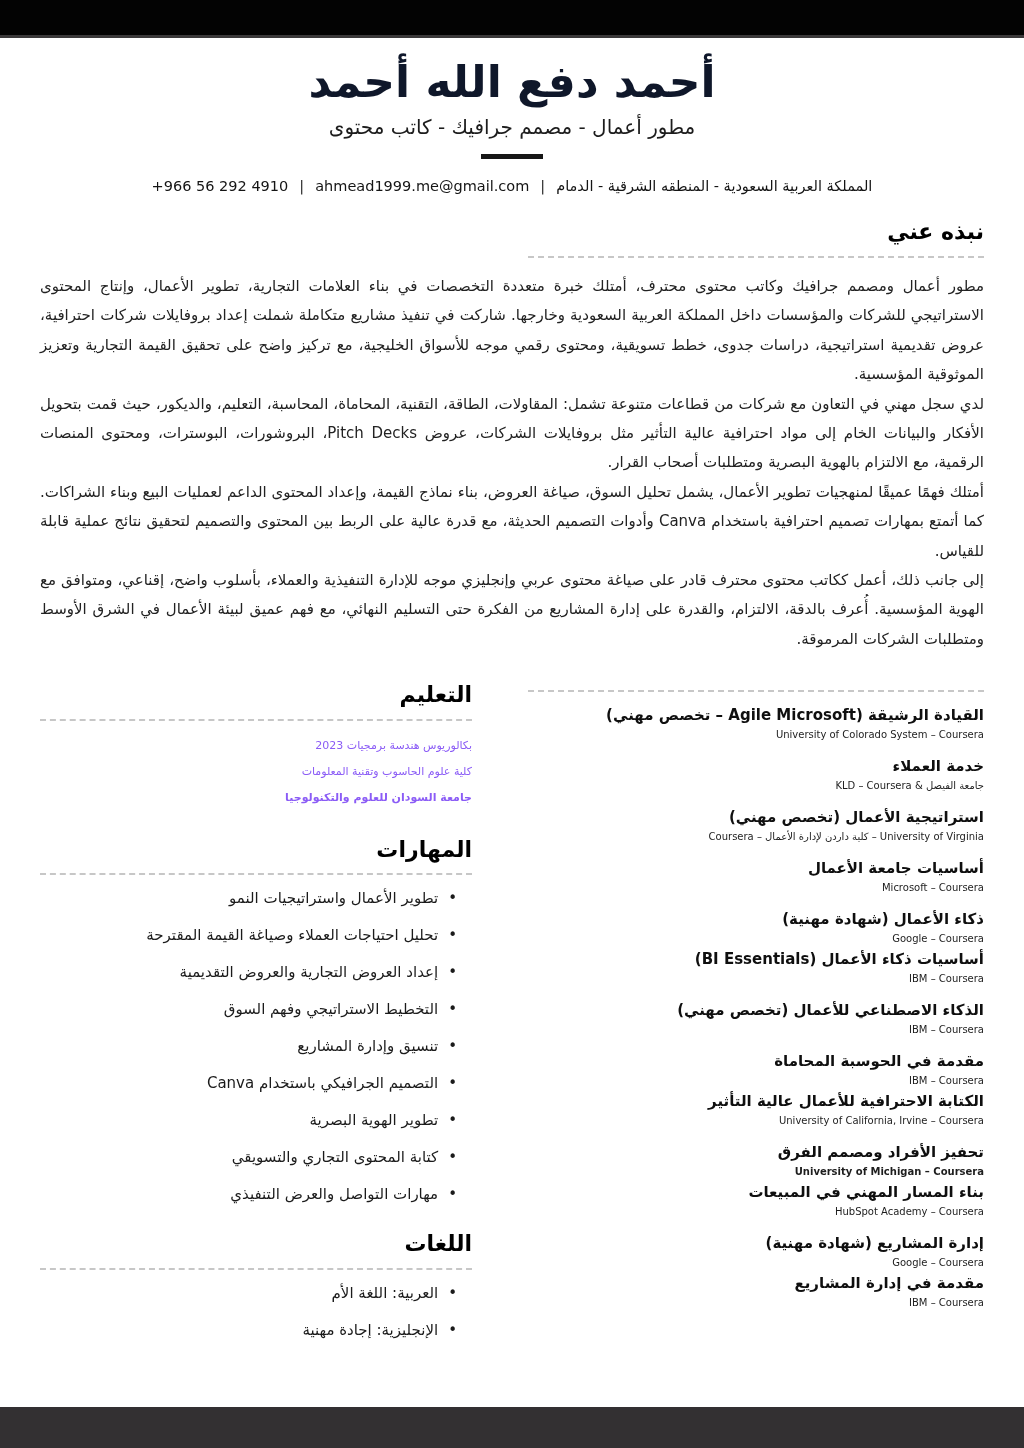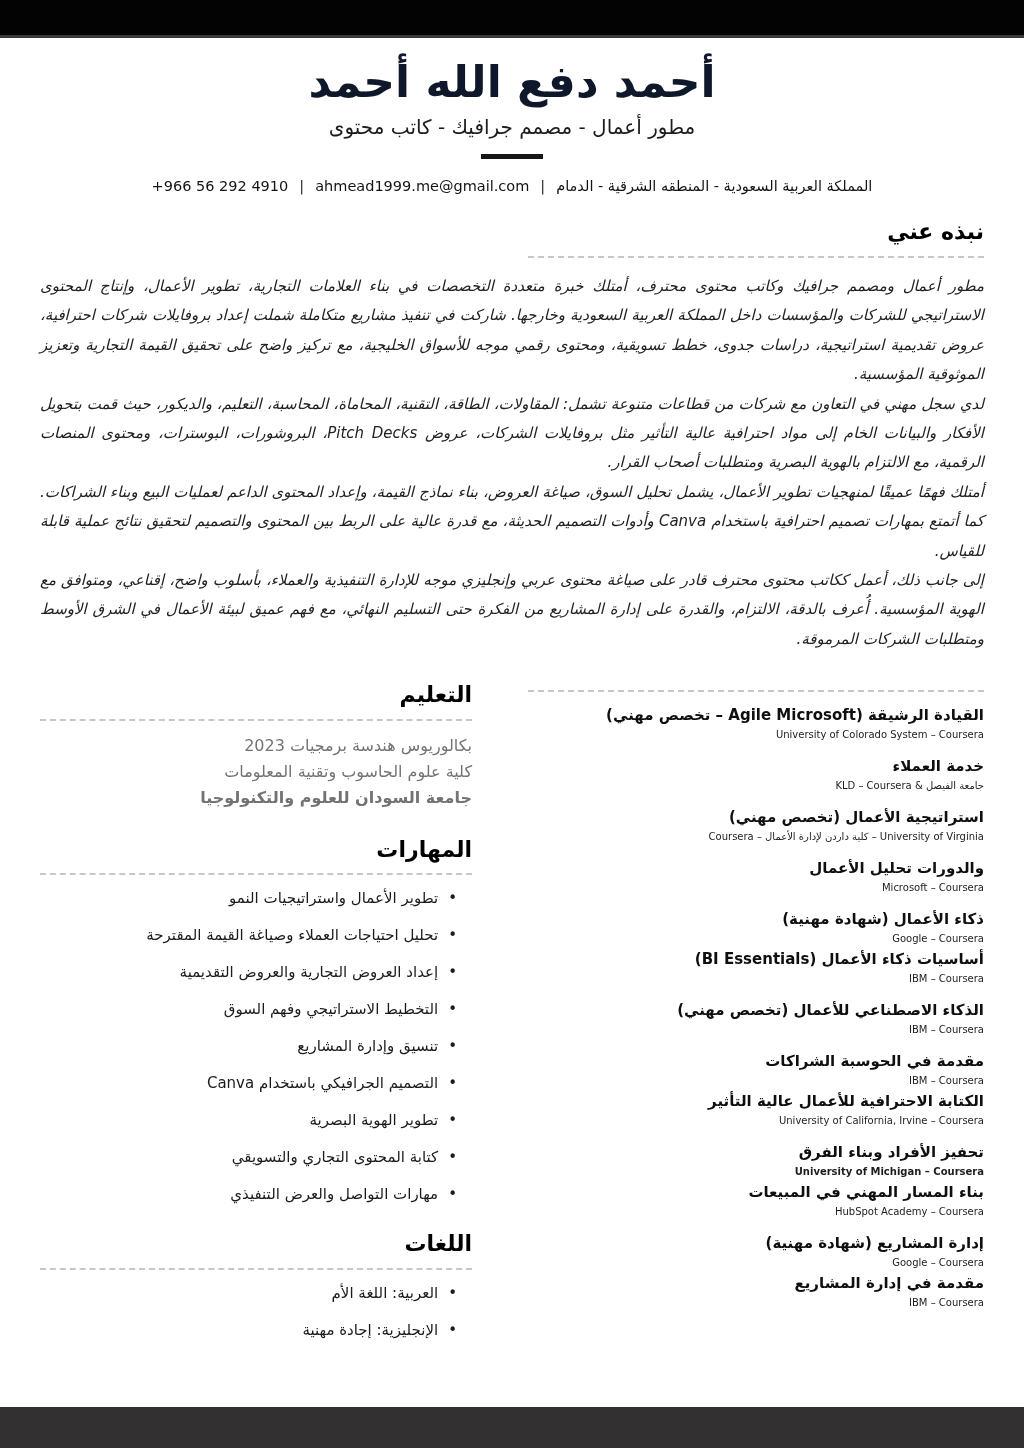--- a/index.html
+++ b/index.html
@@ -24,35 +24,35 @@
   .sep { color:#2b2b2b; }
 
   
   .section-title { font-size:22px; font-weight:700; color:#000; line-height:1.3; }
   .dashed { border:none; border-top:2px dashed #c7c7c7; margin-top:9px; }
   .half-rule { width:456px; }
 
   
   .about { margin-top:24px; }
   .paras { margin-top:14px; }
-  .about-p { font-size:15px; line-height:29.4px; text-align:justify; color:#222;font-style:italic; }
+  .about-p { font-size:15px; line-height:29.4px; text-align:justify; color:#222; }
 
   
   .columns { display:grid; grid-template-columns:456px 1fr; column-gap:56px; margin-top:27px; }
 
   
   .cert-list { margin-top:13px; text-align:right; }
   .cert-title { font-size:15px; font-weight:700; line-height:20px; color:#0f0f0f; }
   .cert-provider { font-size:10px; line-height:20px; color:#1d1d1d; }
   .cert-item.spaced { margin-top:11px; }
   .bold { font-weight:700; }
 
   
   .edu { margin-top:12px; text-align:right; padding-left:8px; }
-  .edu-line { font-size:16px; line-height:26px; color:#737373; }
+  .edu-line { font-size:11px; line-height:26px; color:#8b5cf6; }
   .sub-section { margin-top:25px; }
   .blist { list-style:none; margin-top:13px; padding-right:15px; }
   .blist li { display:flex; align-items:flex-start; gap:10px; font-size:15px; line-height:21px; margin-bottom:16px; color:#1b1b1b; }
   .dot { font-size:15px; line-height:21px; }
 </style>
 </head>
 <body>
 
 <div class="topbar"></div>
 
@@ -101,51 +101,51 @@
             <div class="cert-title">خدمة العملاء</div>
             <div class="cert-provider">جامعة الفيصل &amp; KLD – Coursera</div>
           </div>
 
           <div class="cert-item spaced">
             <div class="cert-title">استراتيجية الأعمال (تخصص مهني)</div>
             <div class="cert-provider">University of Virginia – كلية داردن لإدارة الأعمال – Coursera</div>
           </div>
 
           <div class="cert-item spaced">
-            <div class="cert-title">والدورات تحليل الأعمال</div>
+            <div class="cert-title">أساسيات جامعة الأعمال</div>
             <div class="cert-provider">Microsoft – Coursera</div>
           </div>
 
           <div class="cert-item spaced">
             <div class="cert-title">ذكاء الأعمال (شهادة مهنية)</div>
             <div class="cert-provider">Google – Coursera</div>
           </div>
 
           <div class="cert-item">
             <div class="cert-title">أساسيات ذكاء الأعمال (BI Essentials)</div>
             <div class="cert-provider">IBM – Coursera</div>
           </div>
 
           <div class="cert-item spaced">
             <div class="cert-title">الذكاء الاصطناعي للأعمال (تخصص مهني)</div>
             <div class="cert-provider">IBM – Coursera</div>
           </div>
 
           <div class="cert-item spaced">
-            <div class="cert-title">مقدمة في الحوسبة الشراكات</div>
+            <div class="cert-title">مقدمة في الحوسبة المحاماة</div>
             <div class="cert-provider">IBM – Coursera</div>
           </div>
 
           <div class="cert-item">
             <div class="cert-title">الكتابة الاحترافية للأعمال عالية التأثير</div>
             <div class="cert-provider">University of California, Irvine – Coursera</div>
           </div>
 
           <div class="cert-item spaced">
-            <div class="cert-title">تحفيز الأفراد وبناء الفرق</div>
+            <div class="cert-title">تحفيز الأفراد ومصمم الفرق</div>
             <div class="cert-provider bold">University of Michigan – Coursera</div>
           </div>
 
           <div class="cert-item">
             <div class="cert-title">بناء المسار المهني في المبيعات</div>
             <div class="cert-provider">HubSpot Academy – Coursera</div>
           </div>
 
           <div class="cert-item spaced">
             <div class="cert-title">إدارة المشاريع (شهادة مهنية)</div>

